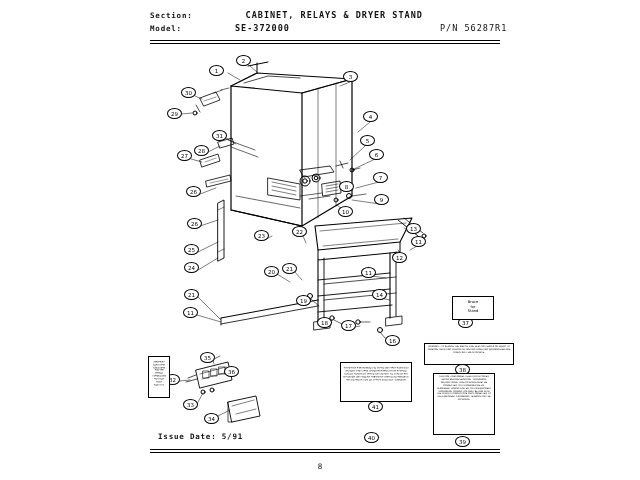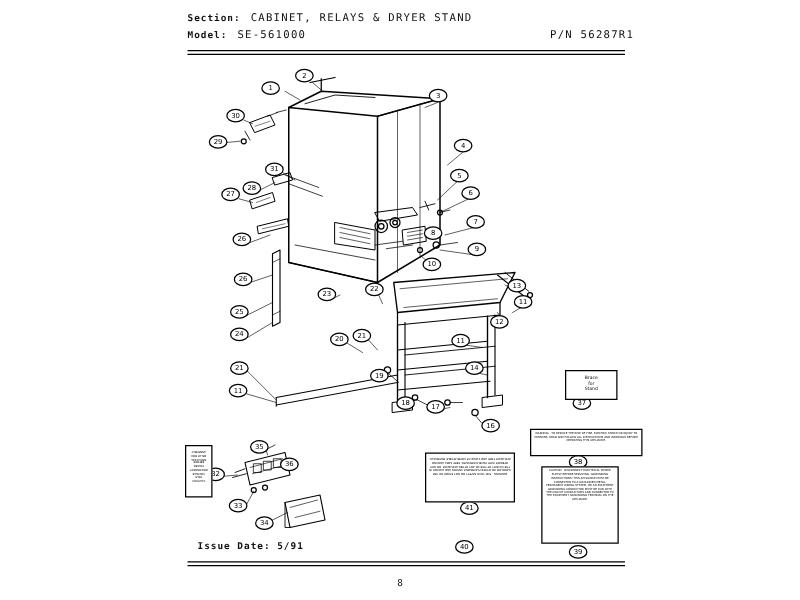--- a/index.html
+++ b/index.html
@@ -27,33 +27,34 @@
     left: 150px;
     top: 10px;
     width: 350px;
   }
   .hdr-line1, .hdr-line2 {
     display: flex;
     align-items: baseline;
     font-size: 8px;
     letter-spacing: 0.6px;
     white-space: nowrap;
+    gap: 45px;
   }
   .hdr-label {
     font-weight: bold;
     font-size: 7.5px;
     letter-spacing: 0.8px;
   }
   .hdr-value {
-    font-weight: normal;
+    font-weight: bold;
     font-size: 8.5px;
     letter-spacing: 1px;
     margin-left: 8px;
   }
-  .hdr-line2 { margin-top: 3px; position: relative; }
+  .hdr-line2 { margin-top: 3px; position: relative; align-items: center; }
   .pn {
     position: absolute;
     left: 290px;
     top: 0;
     font-weight: normal;
     font-size: 8.5px;
     letter-spacing: 1px;
     white-space: nowrap;
   }
   .hdr-rule {
@@ -169,21 +170,21 @@
 
 <div id="page">
 
   <div class="header">
     <div class="hdr-line1">
       <span class="hdr-label">Section:</span>
       <span class="hdr-value">CABINET, RELAYS &amp; DRYER STAND</span>
     </div>
     <div class="hdr-line2">
       <span class="hdr-label">Model:</span>
-      <span class="hdr-value">SE-561000</span>
+      <span class="hdr-value">SE-372000</span>
       <span class="pn">P/N 56287R1</span>
     </div>
   </div>
   <div class="hdr-rule"></div>
   <div class="hdr-rule2"></div>
 
   <svg id="drawing" viewBox="0 0 640 480" xmlns="http://www.w3.org/2000/svg">
     <g fill="none" stroke="#000" stroke-width="1" stroke-linejoin="round" stroke-linecap="round">
 
       <path d="M231,86 L231,210 L302,226 L302,93 Z" stroke-width="1.2"></path>

